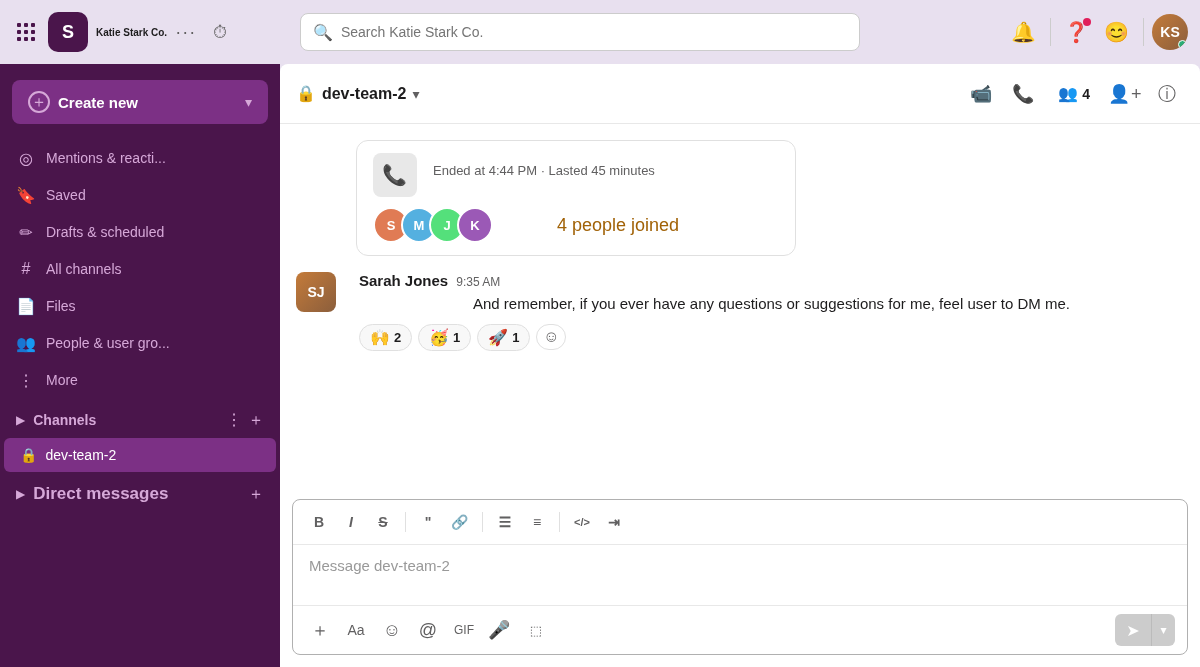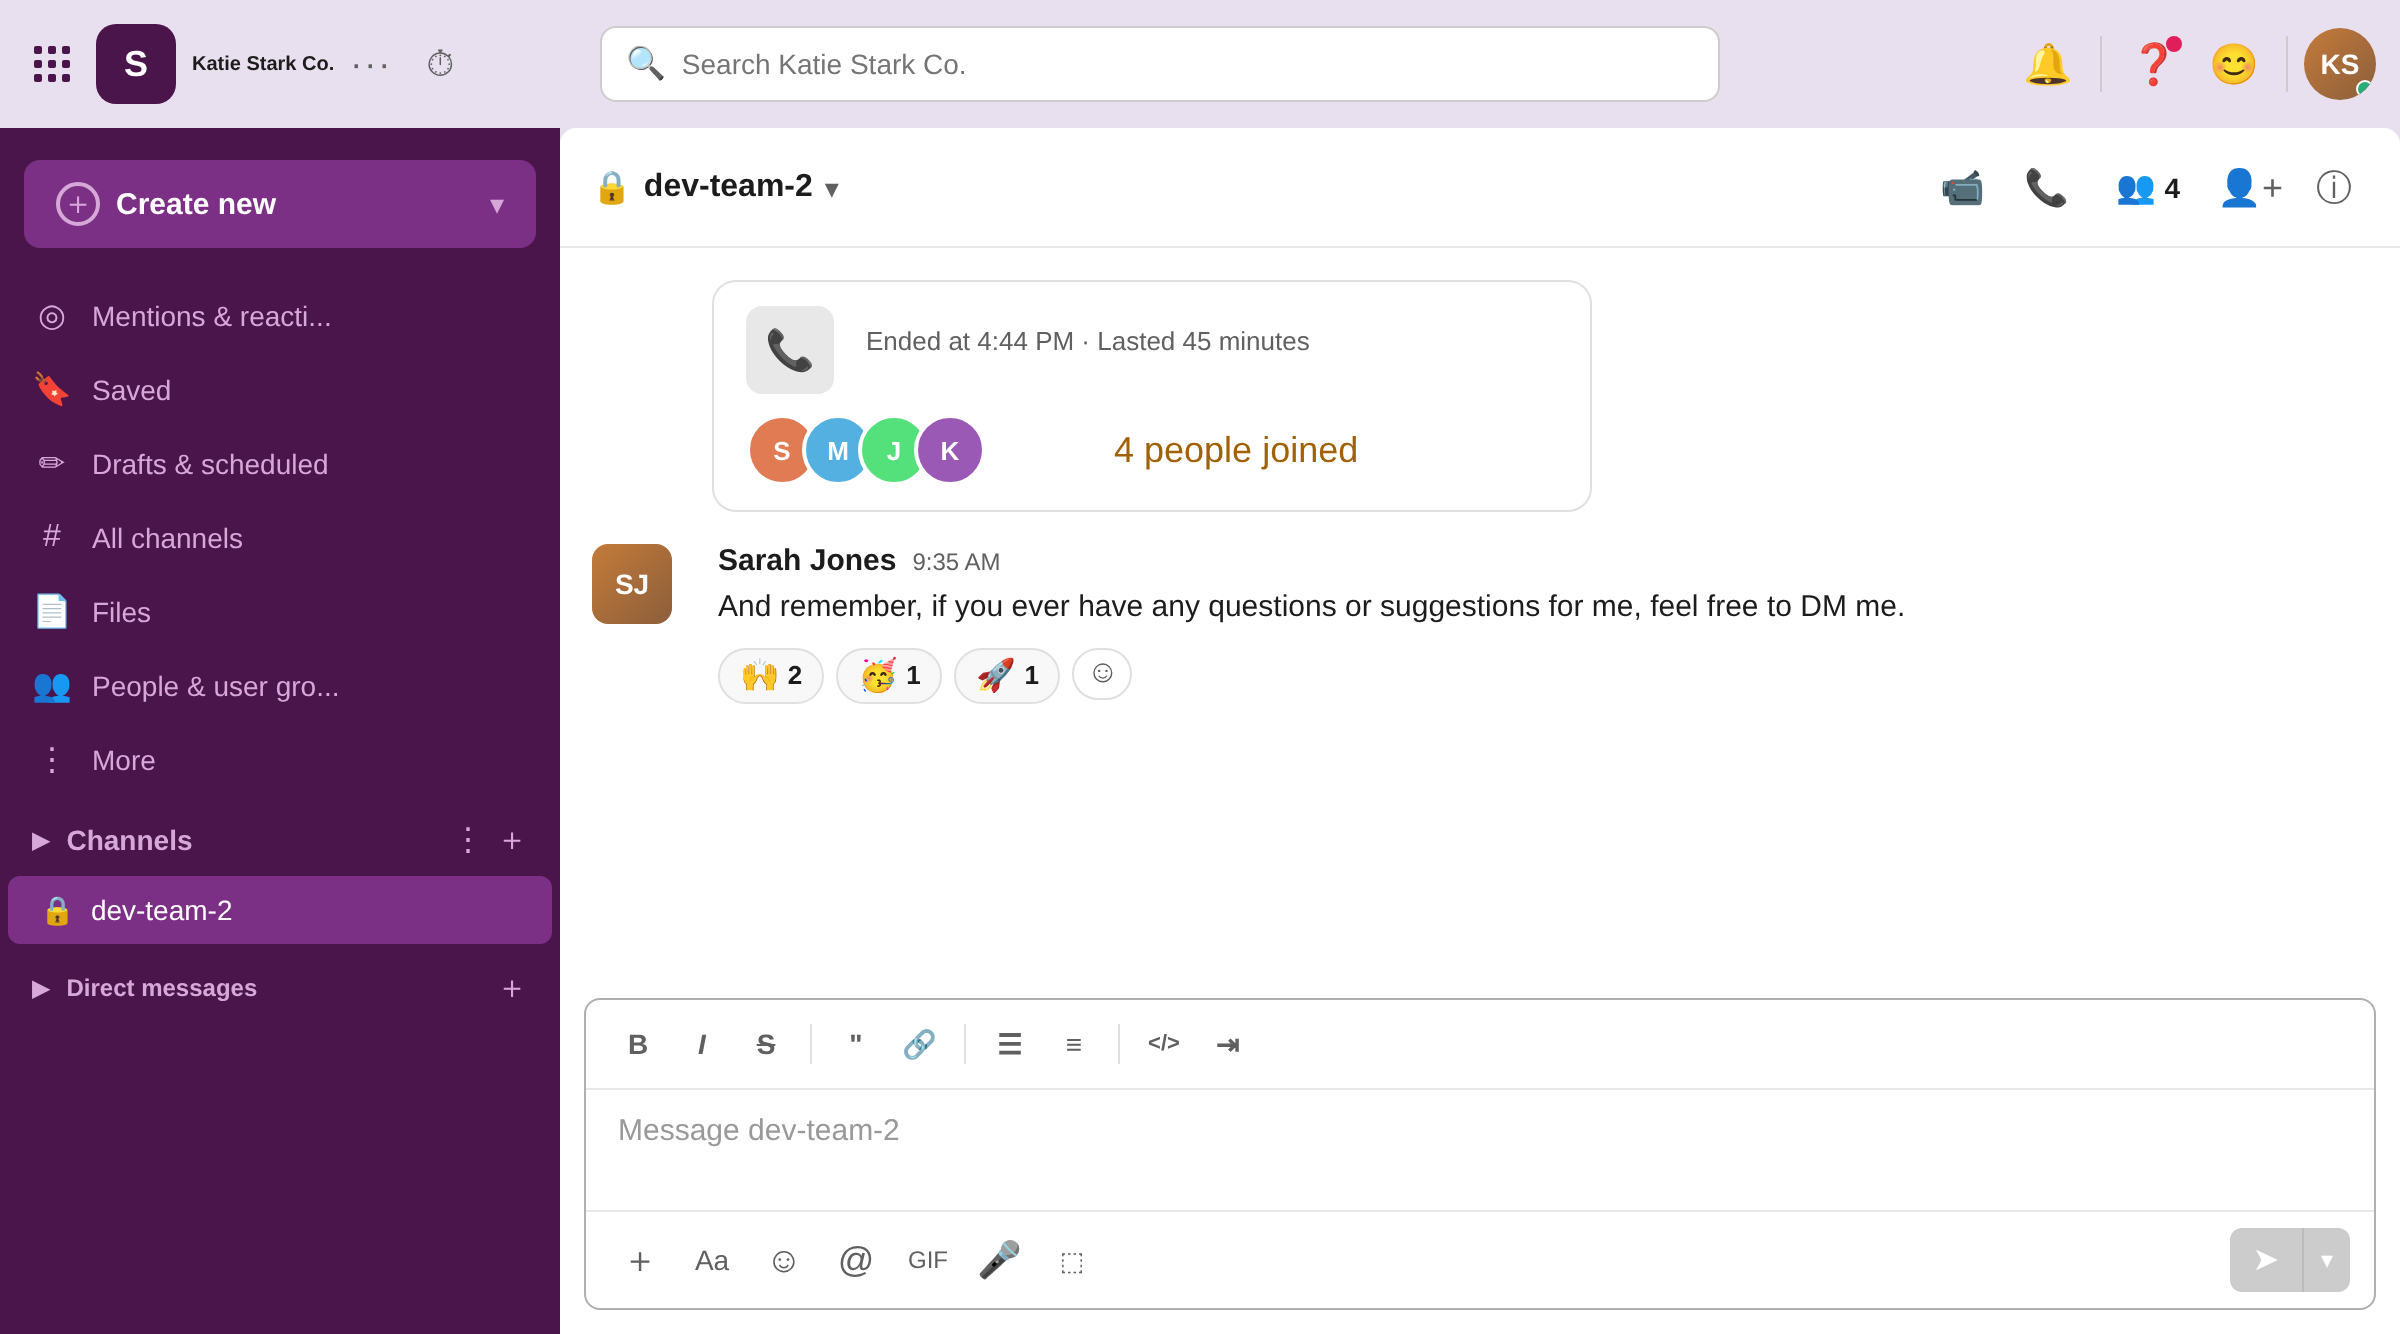--- a/index.html
+++ b/index.html
@@ -181,21 +181,21 @@
     .channel-item .ch-name { font-size: 14px; color: #d6a8d8; }
     .channel-item.active .ch-name { color: white; }
 
     .dm-section {
       display: flex; align-items: center;
       height: 36px; padding: 0 12px;
       cursor: pointer; gap: 8px;
       margin-top: 4px;
     }
     .dm-section .arrow { color: #d6a8d8; font-size: 12px; }
-    .dm-section .dm-label { font-size: 12px; font-weight: 700; color: #d6a8d8; flex: 1; }
+    .dm-section .dm-label { font-size: 17px; font-weight: 700; color: #d6a8d8; flex: 1; }
     .dm-section .dm-add { color: #d6a8d8; font-size: 16px; }
 
     
     .chat-area {
       flex: 1;
       background: white;
       display: flex;
       flex-direction: column;
       border-radius: 8px 8px 0 0;
       margin: 0;
@@ -281,21 +281,21 @@
       display: flex; gap: 23px;
       margin-bottom: 4px;
     }
     .msg-avatar {
       width: 40px; height: 40px; border-radius: 8px;
       background: linear-gradient(135deg, #c47b3a, #8b5e3c);
       display: flex; align-items: center; justify-content: center;
       color: white; font-size: 14px; font-weight: bold;
       flex-shrink: 0;
     }
-    .msg-content { flex: 1; }
+    .msg-content { flex: 1; text-align: center; }
     .msg-header { display: flex; align-items: baseline; gap: 8px; margin-bottom: 4px; }
     .msg-author { font-size: 15px; font-weight: 700; color: #1d1c1d; }
     .msg-time { font-size: 12px; color: #616061; }
     .msg-text { font-size: 15px; color: #1d1c1d; line-height: 1.5; margin-bottom: 6px; }
     .msg-text2 { font-size: 15px; color: #1d1c1d; line-height: 1.5; margin-bottom: 8px; }
 
     .reactions {
       display: flex; gap: 6px; flex-wrap: wrap;
     }
     .reaction {
@@ -525,21 +525,21 @@
         </div>
       </div>
 
       <div class="message-row">
         <div class="msg-avatar">SJ</div>
         <div class="msg-content">
           <div class="msg-header">
             <span class="msg-author">Sarah Jones</span>
             <span class="msg-time">9:35 AM</span>
           </div>
-          <div class="msg-text2">And remember, if you ever have any questions or suggestions for me, feel free to DM me.</div>
+          <div class="msg-text2">And remember, if you ever have any questions or suggestions for me, feel user to DM me.</div>
           <div class="reactions">
             <div class="reaction">
               <span class="emoji">🙌</span>
               <span class="count">2</span>
             </div>
             <div class="reaction">
               <span class="emoji">🥳</span>
               <span class="count">1</span>
             </div>
             <div class="reaction">

